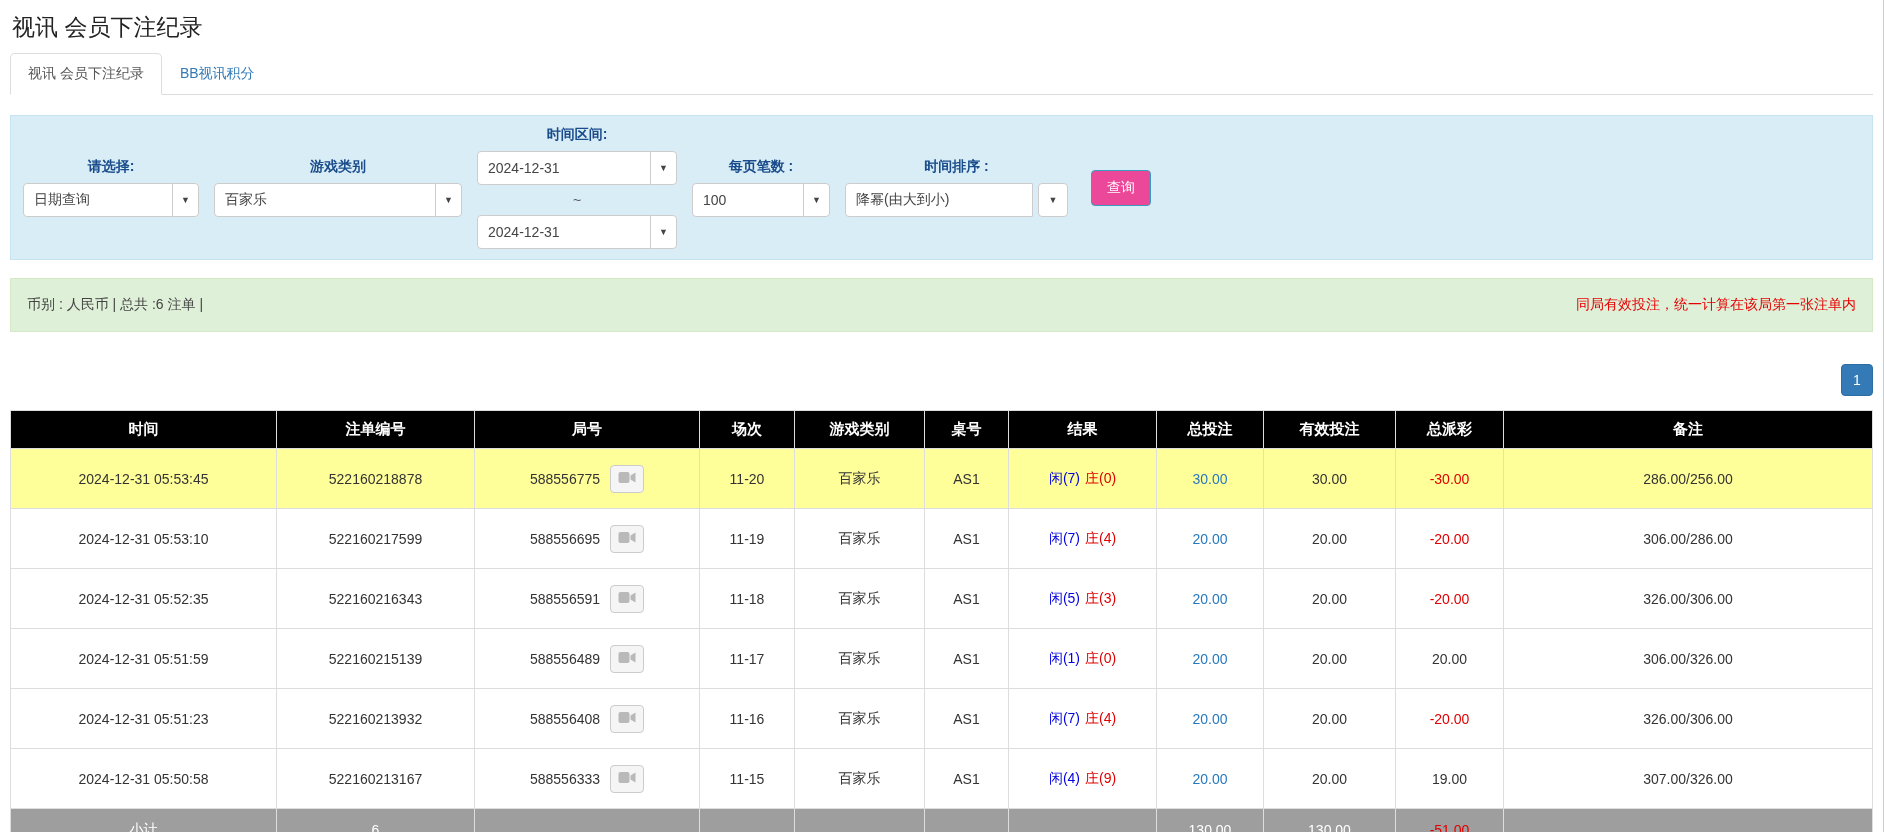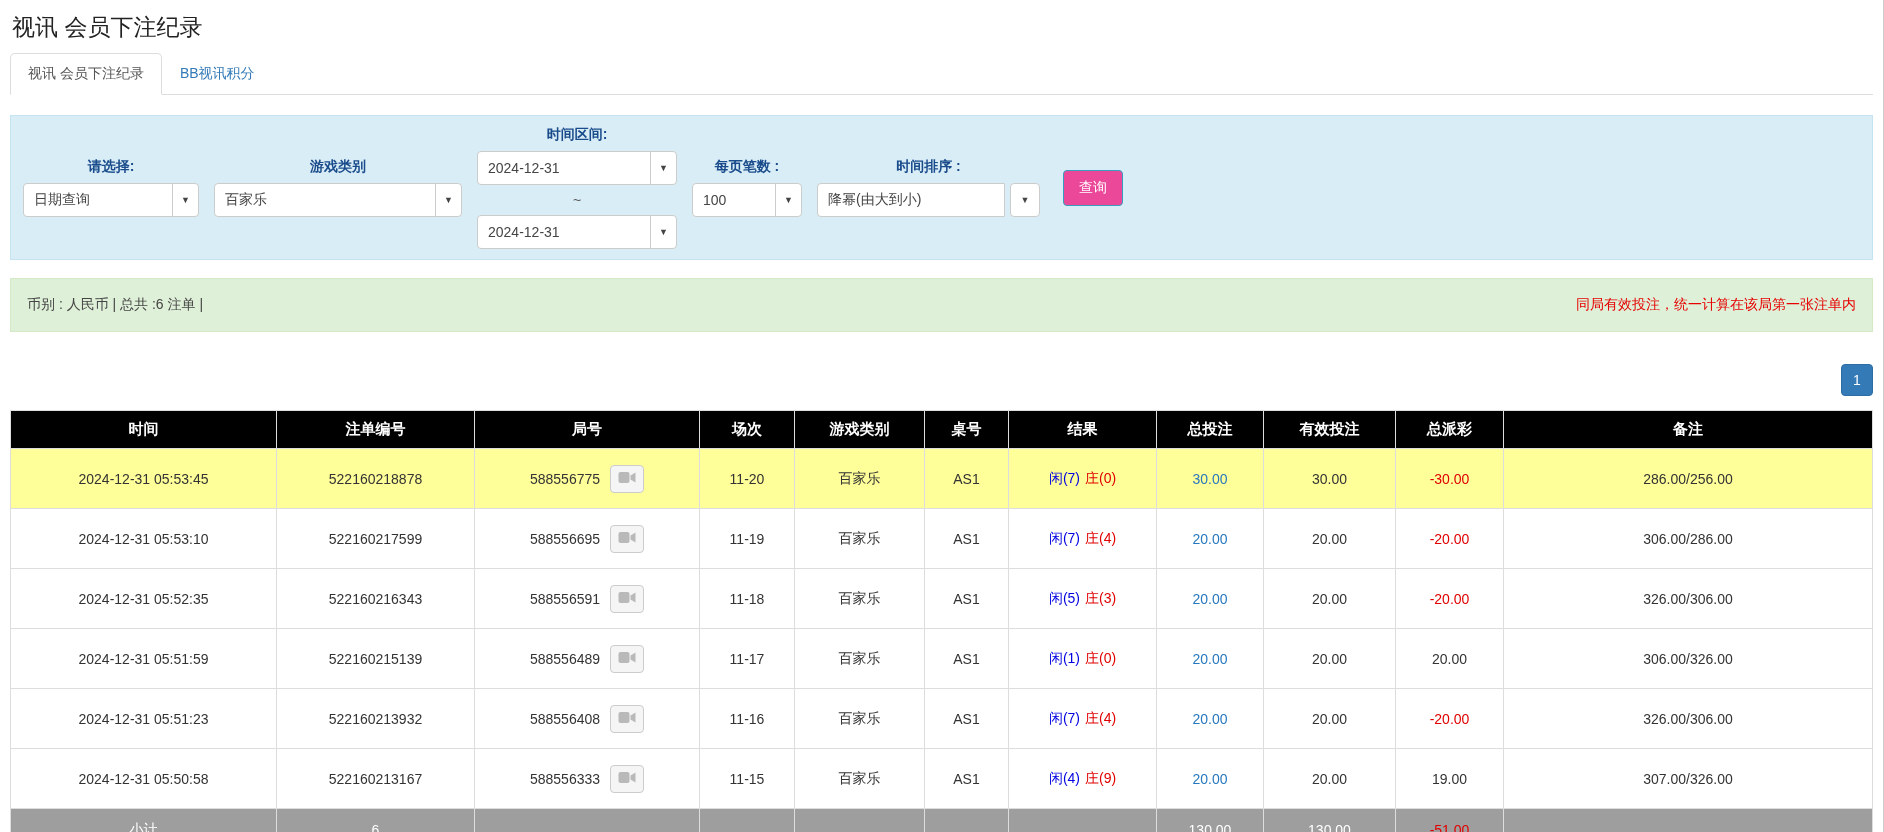--- a/index.html
+++ b/index.html
@@ -39,21 +39,21 @@
   }
   .caret-btn {
     width: 27px; height: 34px; margin-left: -1px;
     border: 1px solid #ccc; border-radius: 0 4px 4px 0;
     background: #fff; cursor: pointer; display: flex; align-items: center; justify-content: center;
     padding: 0;
   }
   .caret-btn.detached { margin-left: 5px; border-radius: 4px; width: 30px; }
   .caret { font-size: 9px; color: #444; line-height: 1; }
   .w150 { width: 150px; } .w222 { width: 222px; } .w174 { width: 174px; }
-  .w106 { width: 84px; } .w188 { width: 188px; }
+  .w106 { width: 112px; } .w188 { width: 188px; }
   .tilde { font-size: 14px; color: #555; margin: 0 2px; }
   .search-btn {
     margin-left: 8px; height: 36px; padding: 0 15px;
     background: #ec4899; border: 1px solid #369fc0; border-radius: 4px;
     color: #fff; font-size: 14px; cursor: pointer;
     font-family: "Liberation Sans", "DejaVu Sans", sans-serif;
   }
 
   
   .info-bar {

